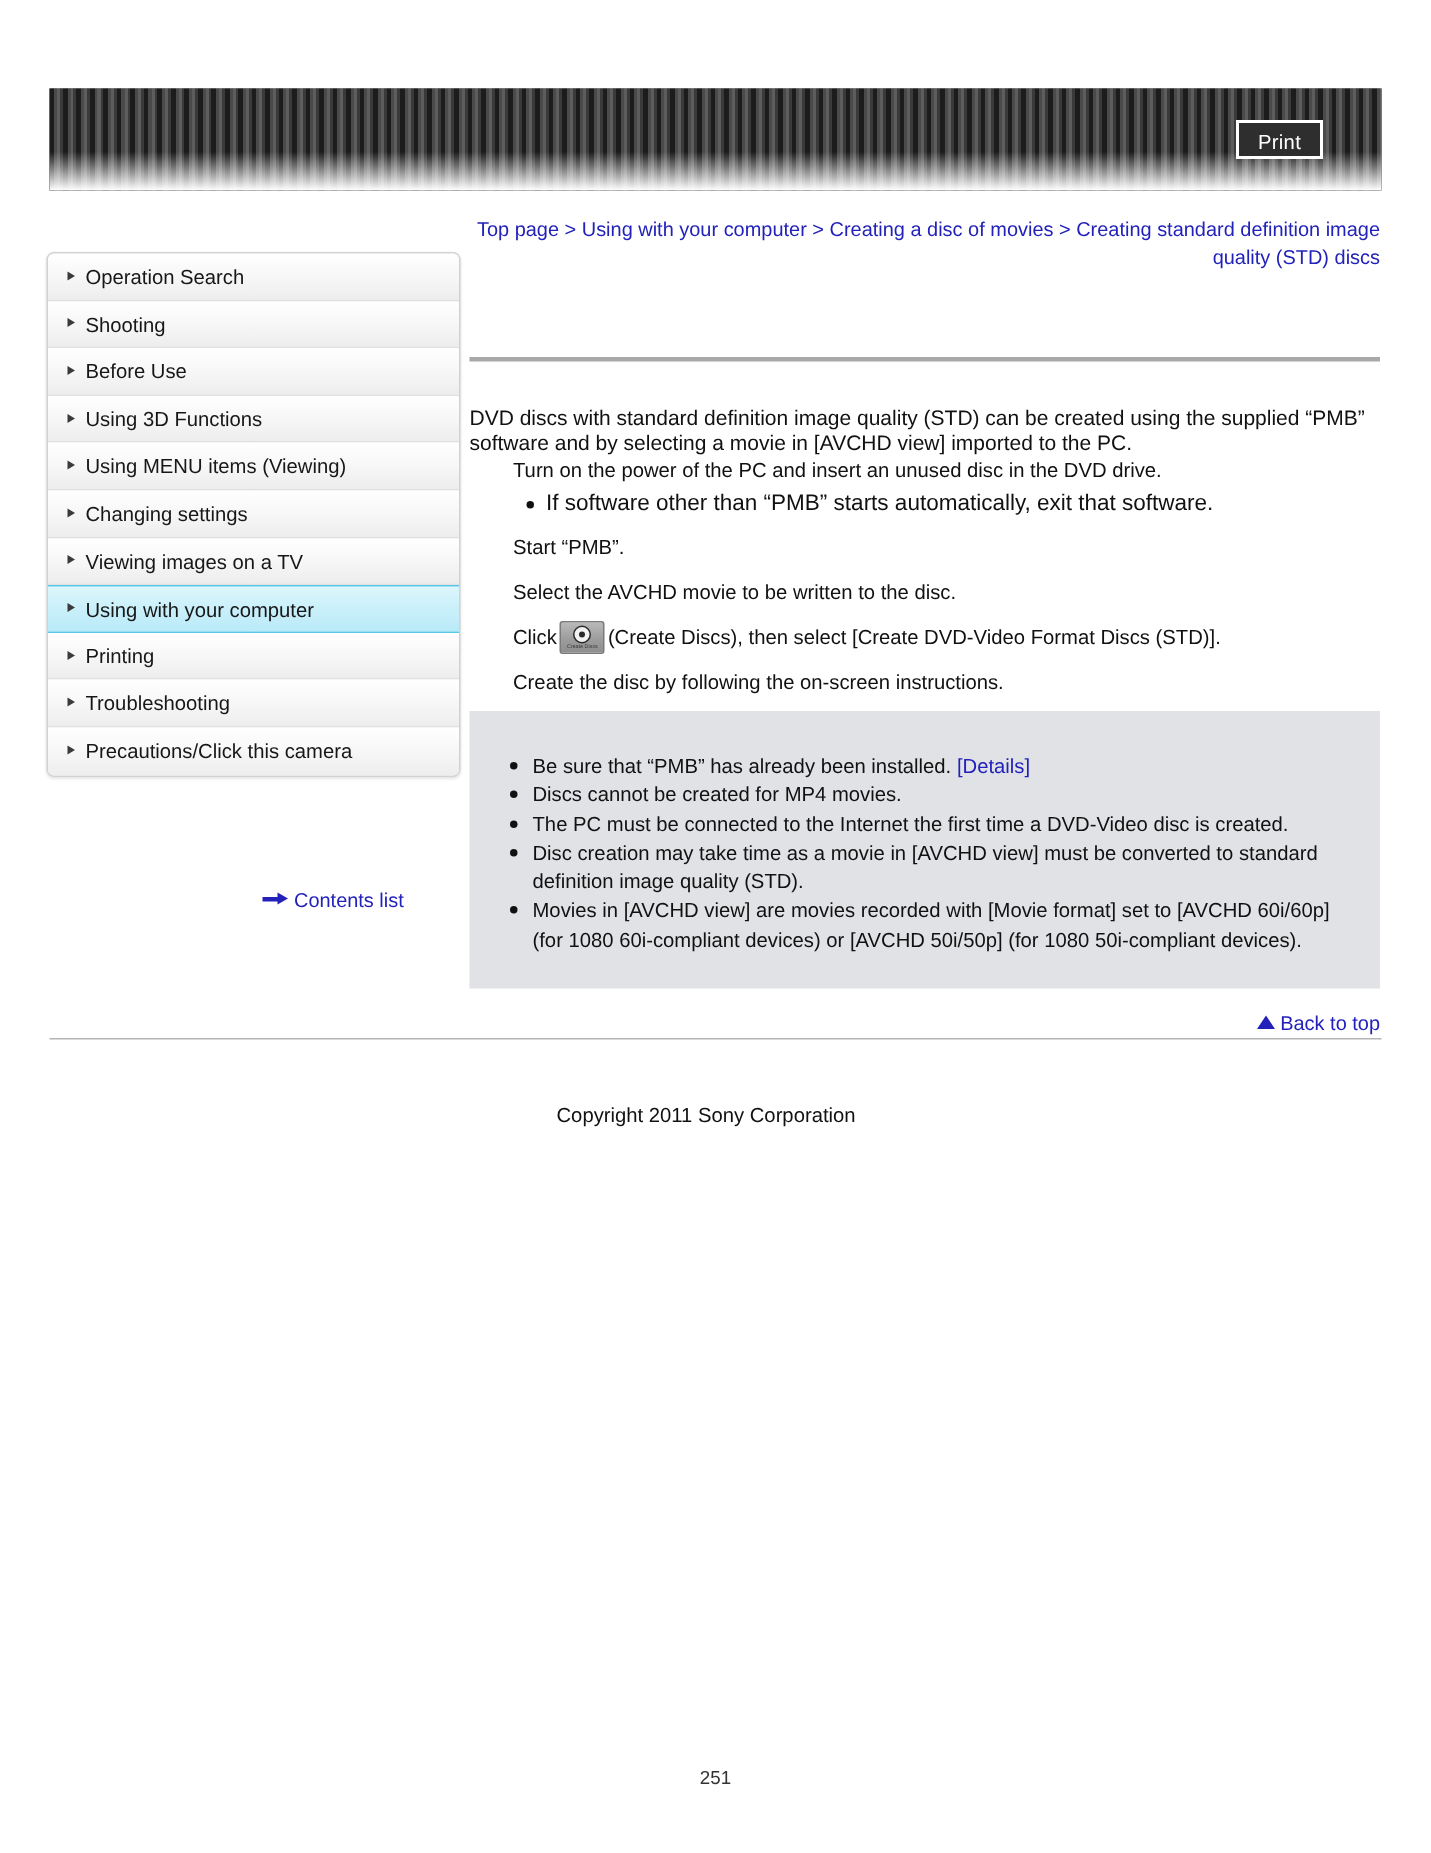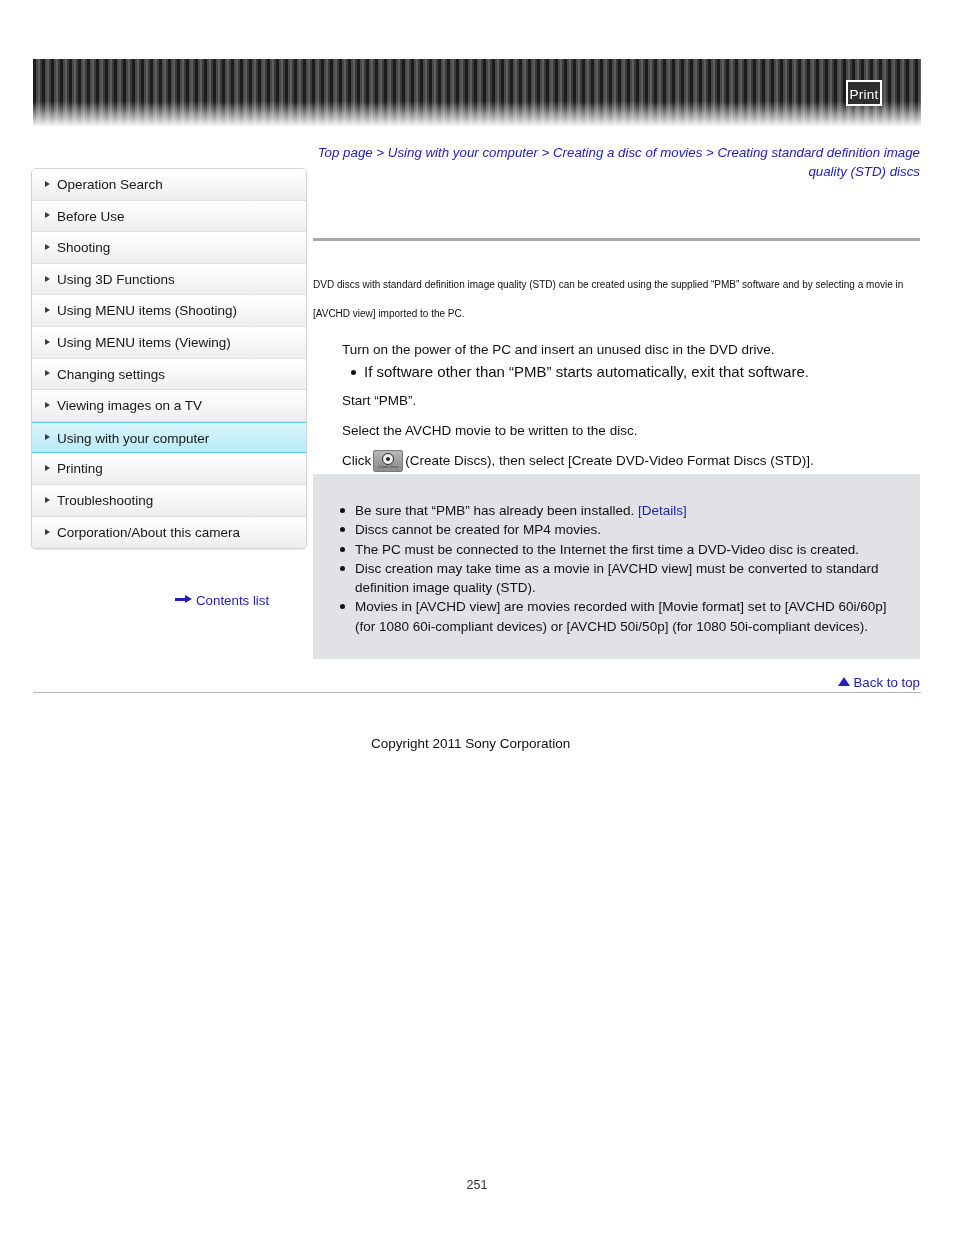--- a/index.html
+++ b/index.html
@@ -30,21 +30,21 @@
       repeating-linear-gradient(to right,
         #1c1c1c 0px, #1c1c1c 3px,
         #4a4a4a 3px, #4a4a4a 5px,
         #5d5d5d 5px, #5d5d5d 7px,
         #3a3a3a 7px, #3a3a3a 9px);
   }
   #print-button {
     position: absolute;
     right: 39px;
     top: 21px;
-    width: 36px;
+    width: 58px;
     height: 26px;
     border: 2px solid #ffffff;
     background: #2e2e2e;
     color: #ffffff;
     font-size: 13.5px;
     line-height: 26px;
     text-align: center;
     letter-spacing: 0.2px;
     box-sizing: border-box;
     cursor: pointer;
@@ -53,21 +53,20 @@
   
   #breadcrumb {
     position: absolute;
     left: 316px;
     top: 143px;
     width: 604px;
     text-align: right;
     color: #2222bb;
     font-size: 13.3px;
     line-height: 19px;
-    font-style: italic;
   }
   #breadcrumb a {
     color: #2222bb;
     text-decoration: none;
     cursor: pointer;
   }
   #breadcrumb .sep { color: #2222bb; }
 
   
   #sidebar {
@@ -157,24 +156,24 @@
     left: 313px;
     top: 238px;
     width: 607px;
   }
   #top-rule {
     height: 3px;
     background: #a8a8a8;
     margin-bottom: 29px;
   }
   #intro {
-    font-size: 10px;
-    line-height: 29px;
+    font-size: 14px;
+    line-height: 17px;
     color: #111111;
-    margin-bottom: 12px;
+    margin-bottom: 0;
   }
   .steps { margin: 0; padding: 0; list-style: none; }
   .step {
     padding-left: 29px;
     font-size: 13.5px;
     line-height: 20.5px;
     color: #111111;
     margin-bottom: 9px;
     position: relative;
   }
@@ -343,36 +342,32 @@
   <a>Top page</a><span class="sep"> &gt; </span><a>Using with your computer</a><span class="sep"> &gt; </span><a>Creating a disc of movies</a><span class="sep"> &gt; </span><a>Creating standard definition image quality (STD) discs</a>
 </div>
 
 <div id="sidebar">
   <div class="side-item">
     <span class="side-arrow"></span>
     <span>Operation Search</span>
   </div>
   <div class="side-item">
     <span class="side-arrow"></span>
+    <span>Shooting</span>
+  </div>
+  <div class="side-item">
+    <span class="side-arrow"></span>
     <span>Before Use</span>
   </div>
   <div class="side-item">
     <span class="side-arrow"></span>
-    <span>Shooting</span>
-  </div>
-  <div class="side-item">
-    <span class="side-arrow"></span>
     <span>Using 3D Functions</span>
   </div>
   <div class="side-item">
     <span class="side-arrow"></span>
-    <span>Using MENU items (Shooting)</span>
-  </div>
-  <div class="side-item">
-    <span class="side-arrow"></span>
     <span>Using MENU items (Viewing)</span>
   </div>
   <div class="side-item">
     <span class="side-arrow"></span>
     <span>Changing settings</span>
   </div>
   <div class="side-item">
     <span class="side-arrow"></span>
     <span>Viewing images on a TV</span>
   </div>
@@ -383,21 +378,21 @@
   <div class="side-item">
     <span class="side-arrow"></span>
     <span>Printing</span>
   </div>
   <div class="side-item">
     <span class="side-arrow"></span>
     <span>Troubleshooting</span>
   </div>
   <div class="side-item">
     <span class="side-arrow"></span>
-    <span>Corporation/About this camera</span>
+    <span>Precautions/Click this camera</span>
   </div>
 </div>
 
 <div id="contents-list">
   <span class="arrow-right"></span><span class="label">Contents list</span>
 </div>
 
 <div id="main">
   <div id="top-rule"></div>
 

